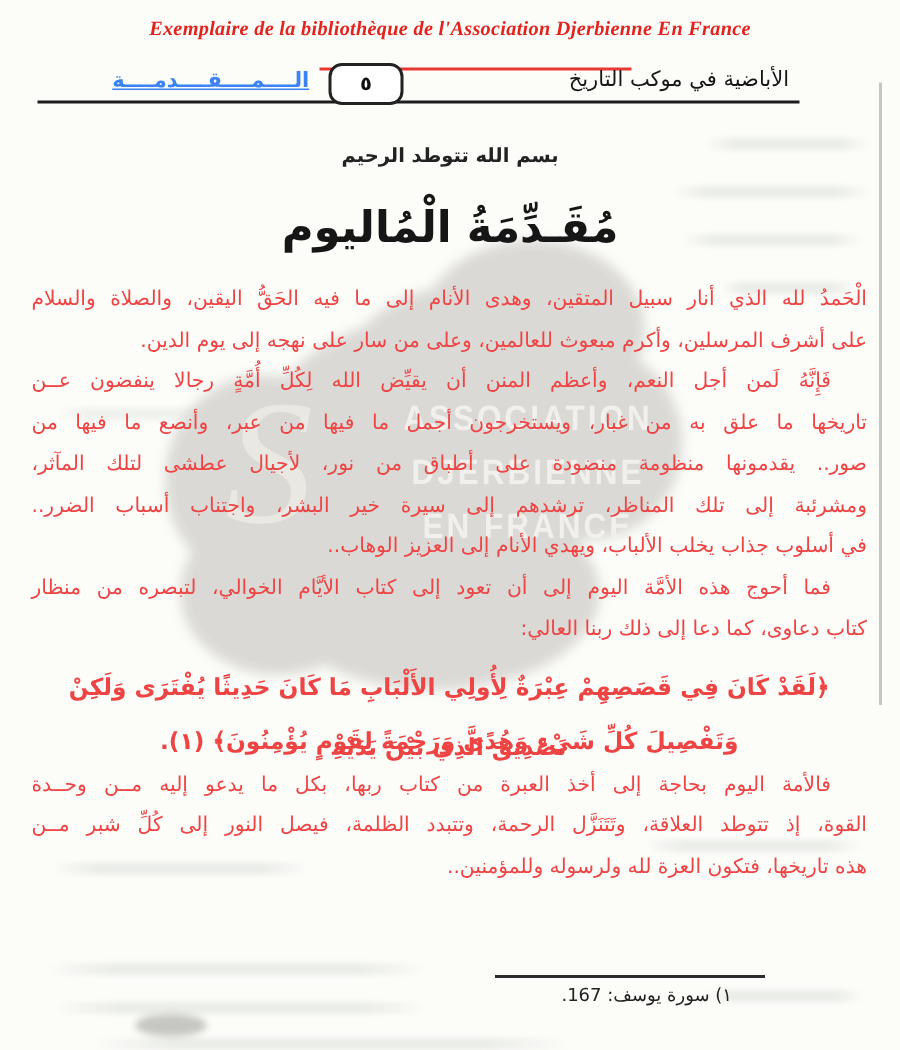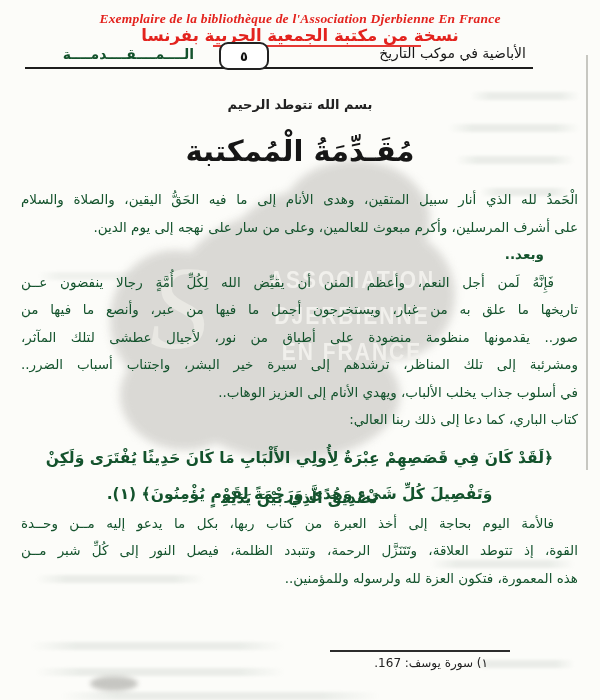--- a/index.html
+++ b/index.html
@@ -32,35 +32,35 @@
   
   .stamp-fr{position:absolute;left:0;top:11px;width:100%;text-align:center;z-index:4;
     font-family:"Liberation Serif",serif;font-weight:bold;font-style:italic;
     font-size:13.5px;color:#e3231e;letter-spacing:.2px;}
   .stamp-ar{position:absolute;left:0;top:26px;width:100%;text-align:center;z-index:4;
     direction:rtl;font-weight:bold;font-size:16.5px;color:#e3231e;}
   .stamp-ar-line{position:absolute;left:213px;top:45px;width:208px;height:2px;background:#e3231e;opacity:.9;z-index:4;}
   
   .hdr-book{position:absolute;right:74px;top:45px;z-index:5;direction:rtl;
     font-weight:normal;font-size:14px;color:#161616;}
-  .hdr-chapter{position:absolute;left:36px;top:46px;width:185px;z-index:5;direction:rtl;
-    text-align:center;font-weight:bold;font-size:14px;color:#14532d;}
+  .hdr-chapter{position:absolute;left:48px;top:46px;width:185px;z-index:5;direction:rtl;
+    text-align:center;font-weight:bold;font-size:14px;color:#3b82f6;text-decoration:underline;}
   .hdr-box{position:absolute;left:219px;top:42px;width:46px;height:24px;z-index:6;
     background:#fff;border:2px solid #222;border-radius:9px;
     display:flex;align-items:center;justify-content:center;
     font-size:13px;font-weight:bold;color:#111;}
   .hdr-rule{position:absolute;left:25px;top:67px;width:508px;height:2px;background:#1d1d1d;z-index:5;}
   
   .basmala{position:absolute;left:0;top:97px;width:100%;text-align:center;z-index:3;
     direction:rtl;font-size:13px;font-weight:600;color:#222;}
   .page-title{position:absolute;left:0;top:134px;width:100%;text-align:center;z-index:3;
     direction:rtl;font-size:29px;font-weight:bold;color:#161616;letter-spacing:1px;}
   .body{position:absolute;left:21px;top:186px;width:557px;z-index:3;}
   .bline{direction:rtl;font-size:13.5px;line-height:27.5px;height:27.5px;
-    text-align:justify;text-align-last:justify;color:#14532d;}
+    text-align:justify;text-align-last:justify;color:#ef4444;}
   .bline.end{text-align-last:right;}
   .bline.ind{padding-right:24px;}
   .bline.ind2{padding-right:34px;}
   .bline.b{font-weight:bold;}
   .bline.v{font-weight:bold;font-size:15.5px;height:36px;line-height:40px;
     text-align:center;text-align-last:center;}
   .bline.vt{margin-top:4px;}
   .fn-rule{position:absolute;left:330px;top:650px;width:180px;height:1.5px;background:#2c2c2c;z-index:3;}
   .footnote{position:absolute;right:112px;top:656px;z-index:3;direction:rtl;
     font-size:12px;color:#222;}
@@ -92,47 +92,46 @@
   <div class="ghost" style="left:430px;top:560px;width:145px;"></div>
   <div class="ghost" style="left:35px;top:575px;width:170px;"></div>
   <div class="ghost" style="left:30px;top:642px;width:255px;"></div>
   <div class="ghost" style="left:35px;top:668px;width:250px;"></div>
   <div class="ghost" style="left:470px;top:660px;width:105px;"></div>
   <div class="ghost" style="left:60px;top:692px;width:320px;"></div>
   <div class="smudge"></div>
   <div class="page-edge"></div>
 
   <div class="stamp-fr">Exemplaire de la bibliothèque de l'Association Djerbienne En France</div>
-  <div class="stamp-ar">نسخة من مكتبة الجمعية الجربية بفرنسا</div>
   <div class="stamp-ar-line"></div>
 
   <div class="hdr-book">الأباضية في موكب التاريخ</div>
   <div class="hdr-box">
     <span>٥</span>
   </div>
   <div class="hdr-chapter">الــــمــــقــــدمــــة</div>
   <div class="hdr-rule"></div>
 
   <div class="basmala">بسم الله تتوطد الرحيم</div>
-  <div class="page-title">مُقَـدِّمَةُ الْمُمكتبة</div>
+  <div class="page-title">مُقَـدِّمَةُ الْمُاليوم</div>
 
   <div class="body">
 
   <div class="bline">الْحَمدُ لله الذي أنار سبيل المتقين، وهدى الأنام إلى ما فيه الحَقُّ اليقين، والصلاة والسلام</div>
       <div class="bline end">على أشرف المرسلين، وأكرم مبعوث للعالمين، وعلى من سار على نهجه إلى يوم الدين.</div>
-      <div class="bline end b ind2">وبعد..</div>
       <div class="bline ind">فَإِنَّهُ لَمن أجل النعم، وأعظم المنن أن يقيِّض الله لِكُلِّ أُمَّةٍ رجالا ينفضون عــن</div>
       <div class="bline">تاريخها ما علق به من غبار، ويستخرجون أجمل ما فيها من عبر، وأنصع ما فيها من</div>
       <div class="bline">صور.. يقدمونها منظومة منضودة على أطباق من نور، لأجيال عطشى لتلك المآثر،</div>
       <div class="bline">ومشرئبة إلى تلك المناظر، ترشدهم إلى سيرة خير البشر، واجتناب أسباب الضرر..</div>
       <div class="bline end">في أسلوب جذاب يخلب الألباب، ويهدي الأنام إلى العزيز الوهاب..</div>
-      <div class="bline end">كتاب الباري، كما دعا إلى ذلك ربنا العالي:</div>
+      <div class="bline ind">فما أحوج هذه الأمَّة اليوم إلى أن تعود إلى كتاب الأيَّام الخوالي، لتبصره من منظار</div>
+      <div class="bline end">كتاب دعاوى، كما دعا إلى ذلك ربنا العالي:</div>
       <div class="bline v vt">﴿لَقَدْ كَانَ فِي قَصَصِهِمْ عِبْرَةٌ لِأُولِي الأَلْبَابِ مَا كَانَ حَدِيثًا يُفْتَرَى وَلَكِنْ تَصْدِيقَ الَّذِي بَيْنَ يَدَيْهِ</div>
       <div class="bline v">وَتَفْصِيلَ كُلِّ شَيْءٍ وَهُدًى وَرَحْمَةً لِقَوْمٍ يُؤْمِنُونَ﴾ (١).</div>
       <div class="bline ind">فالأمة اليوم بحاجة إلى أخذ العبرة من كتاب ربها، بكل ما يدعو إليه مــن وحــدة</div>
       <div class="bline">القوة، إذ تتوطد العلاقة، وتَتَنَزَّل الرحمة، وتتبدد الظلمة، فيصل النور إلى كُلِّ شبر مــن</div>
-      <div class="bline end">هذه المعمورة، فتكون العزة لله ولرسوله وللمؤمنين..</div>
+      <div class="bline end">هذه تاريخها، فتكون العزة لله ولرسوله وللمؤمنين..</div>
     </div>
 
   <div class="fn-rule"></div>
   <div class="footnote">١) سورة يوسف: 167.</div>
 
 </div>
 
 </body></html>

